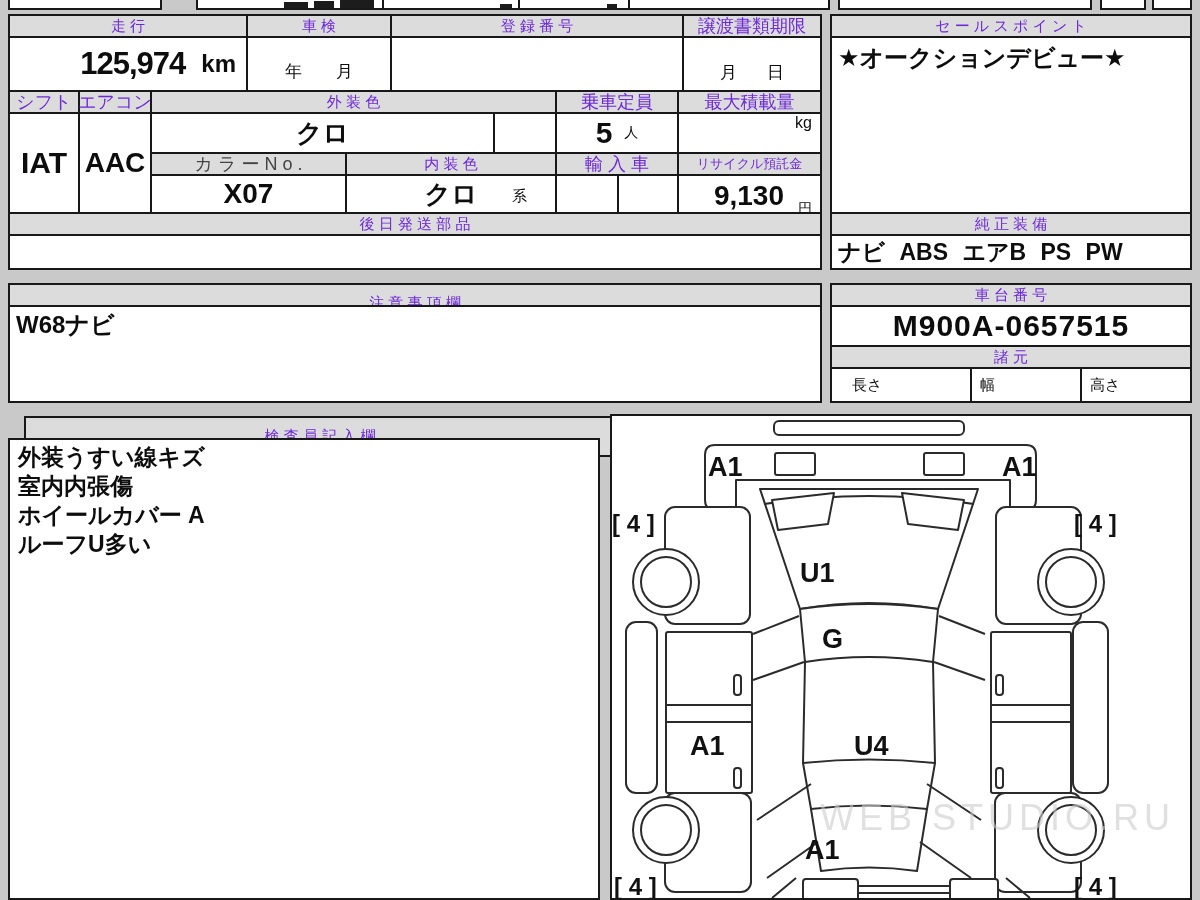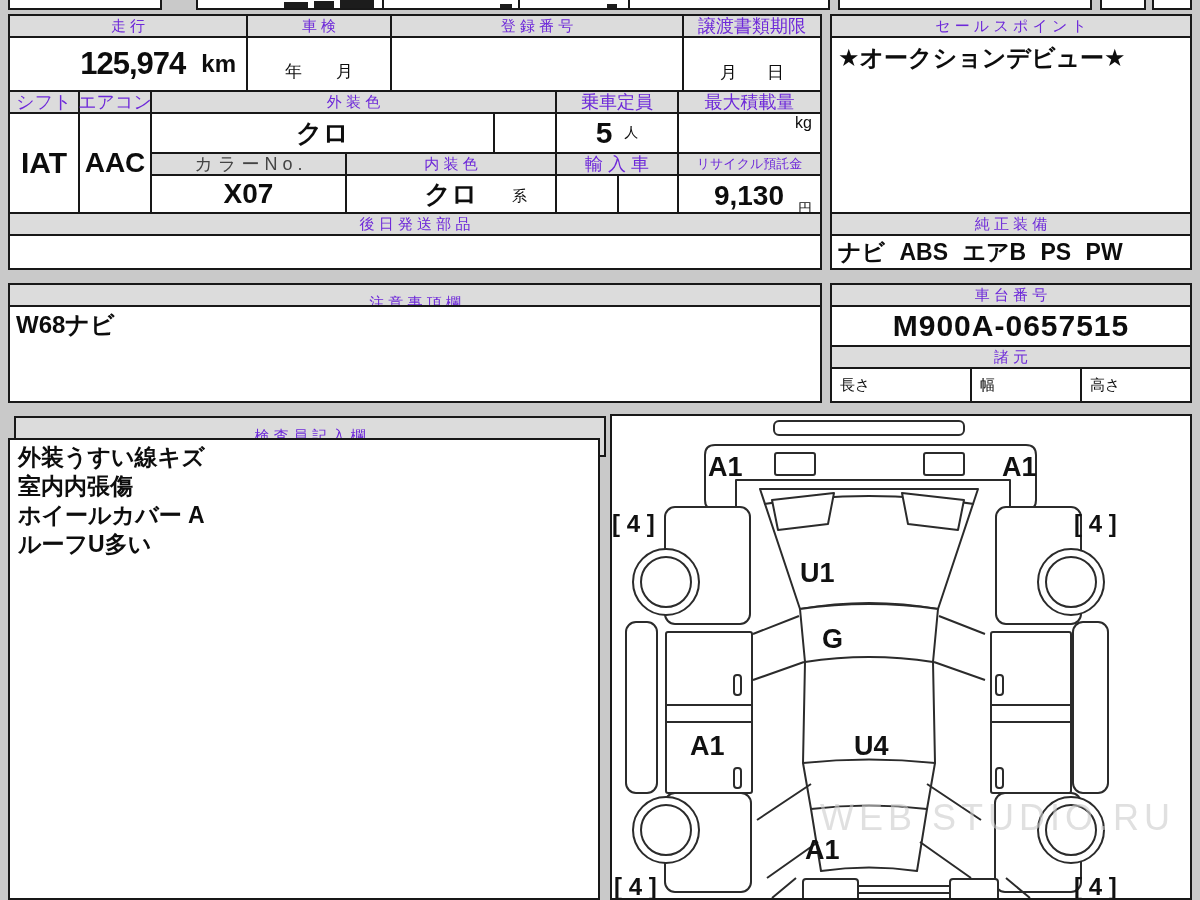--- a/index.html
+++ b/index.html
@@ -100,25 +100,25 @@
 <div class="cell" style="left:830px;top:234px;width:362px;height:36px;display:flex;align-items:center;padding-left:6px;font-weight:bold;font-size:23px;word-spacing:8px">ナビ ABS エアB PS PW</div>
 
 <div class="cell hdr" style="left:8px;top:283px;width:814px;height:40px">注 意 事 項 欄</div>
 <div class="cell" style="left:8px;top:305px;width:814px;height:98px">
   <span class="blocktext" style="padding:2px 6px">W68ナビ</span>
 </div>
 
 <div class="cell hdr" style="left:830px;top:283px;width:362px;height:24px">車 台 番 号</div>
 <div class="cell val" style="left:830px;top:305px;width:362px;height:42px;font-size:30px;letter-spacing:1px">M900A-0657515</div>
 <div class="cell hdr" style="left:830px;top:345px;width:362px;height:24px">諸 元</div>
-<div class="cell" style="left:830px;top:367px;width:142px;height:36px;display:flex;align-items:center;padding-left:8px;font-size:15px">長さ</div>
+<div class="cell" style="left:830px;top:367px;width:142px;height:36px;display:flex;align-items:center;padding-left:20px;font-size:15px">長さ</div>
 <div class="cell" style="left:970px;top:367px;width:112px;height:36px;display:flex;align-items:center;padding-left:8px;font-size:15px">幅</div>
 <div class="cell" style="left:1080px;top:367px;width:112px;height:36px;display:flex;align-items:center;padding-left:8px;font-size:15px">高さ</div>
 
-<div class="cell hdr" style="left:14px;top:416px;width:592px;height:41px">検 査 員 記 入 欄</div>
+<div class="cell hdr" style="left:24px;top:416px;width:592px;height:41px">検 査 員 記 入 欄</div>
 <div class="cell" style="left:8px;top:438px;width:592px;height:462px;padding:3px 8px">
   <div class="insp-line">外装うすい線キズ</div>
   <div class="insp-line">室内内張傷</div>
   <div class="insp-line">ホイールカバー A</div>
   <div class="insp-line">ルーフU多い</div>
 </div>
 
 <div class="cell" style="left:610px;top:414px;width:582px;height:486px">
 <svg width="578" height="482" viewBox="0 0 578 482">
   <g fill="#ffffff" stroke="#2b2b2b" stroke-width="2" stroke-linejoin="round">

